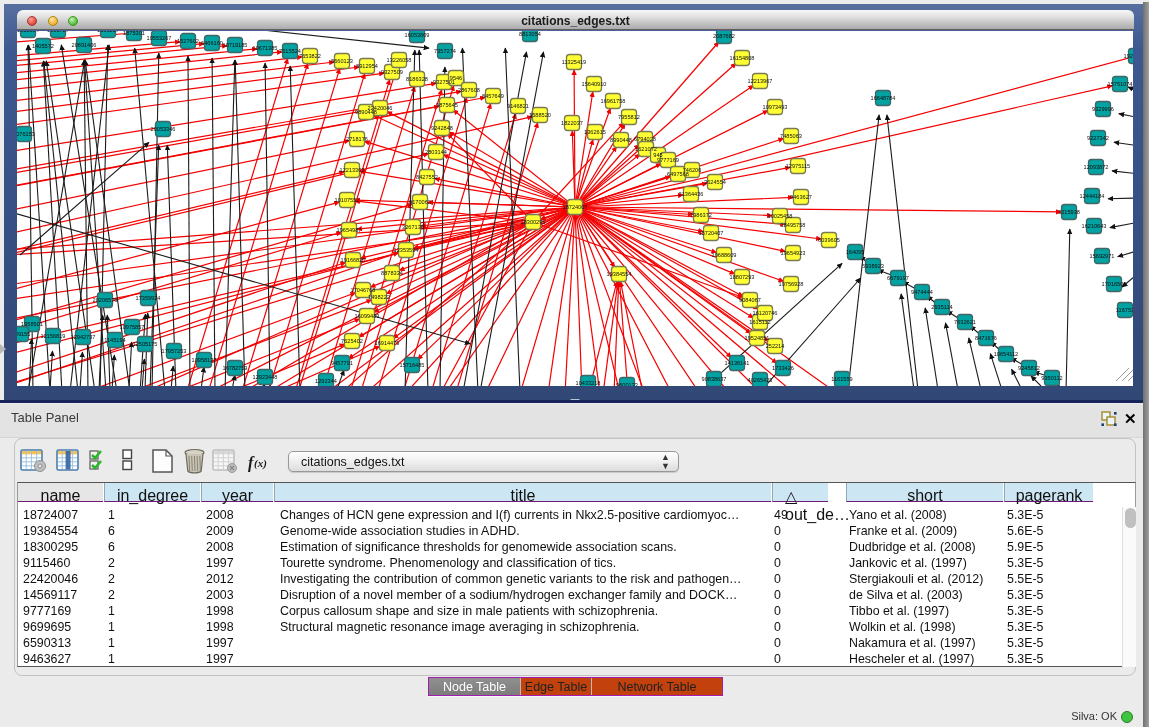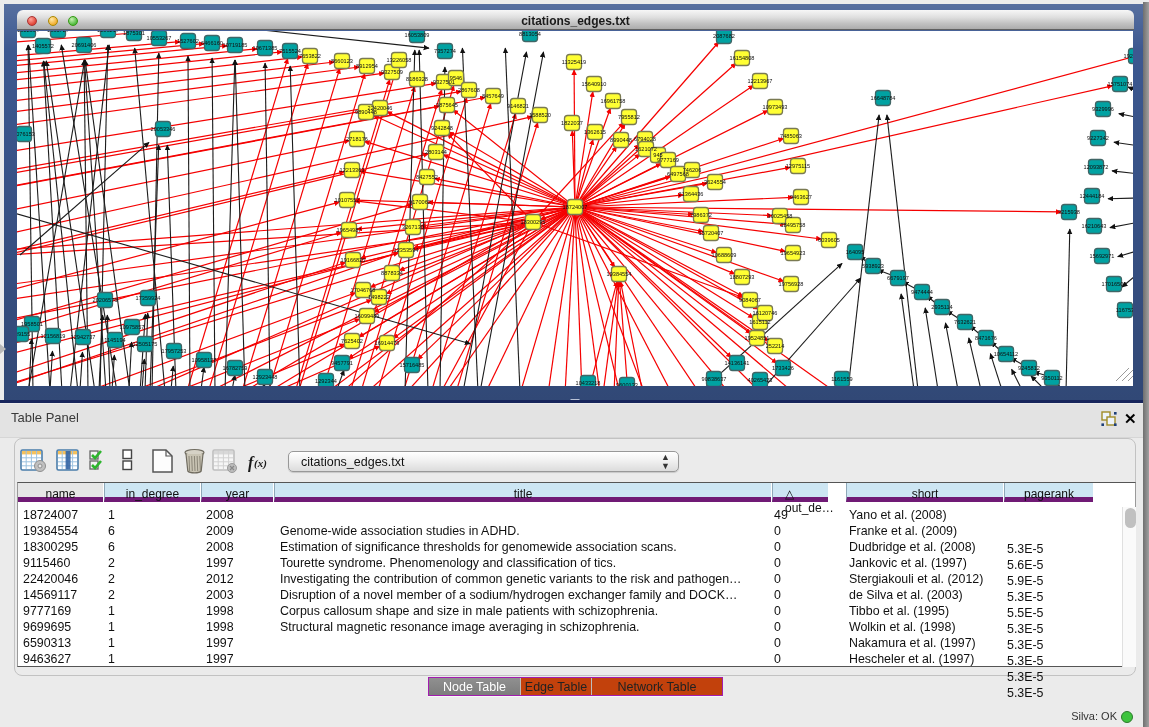--- a/index.html
+++ b/index.html
@@ -29,33 +29,33 @@
 #closex { position:absolute; left:1124px; top:410px; font-size:15px; font-weight:bold; color:#000; }
 #panel { position:absolute; left:14px; top:438px; width:1122px; height:238px; background:#ebebeb;
   border:1px solid #c2c2c2; border-radius:8px; }
 #combo { position:absolute; left:288px; top:451px; width:391px; height:21px; border:1px solid #989898; border-radius:5px;
   background:linear-gradient(180deg,#ffffff,#f1f1f1 45%,#dcdcdc 100%); box-shadow:0 1px 1px rgba(0,0,0,0.15); }
 #combo .lbl { position:absolute; left:12px; top:3px; font-size:12.5px; color:#111; }
 #combo .arr { position:absolute; right:8px; top:1px; font-size:9px; color:#333; line-height:9px; }
 #tbl { position:absolute; left:17px; top:482px; width:1119px; height:185px; background:#fff;
   border-top:1px solid #555; border-bottom:1px solid #555; border-left:1px solid #9a9a9a; border-right:1px solid #9a9a9a; }
 #thead { position:absolute; left:0; top:0; width:1117px; height:23px; background:#ffffff; }
-#thead span { position:absolute; top:0; padding-top:4px; font-size:12px; color:#111; text-align:center; border-left:1px solid #8fa8b8; border-bottom:5px solid #701a75; height:19px; background:#cde6f3; }
+#thead span { position:absolute; top:0; padding-top:4px; font-size:16px; color:#111; text-align:center; border-left:1px solid #8fa8b8; border-bottom:1px solid #701a75; height:19px; background:#cde6f3; }
 #thead .h0 { left:0; width:85px; background:#e6e6e6 !important; border-left:none; }
 #thead .h1 { left:86px; width:96px; }
 #thead .h2 { left:183px; width:72px; }
 #thead .h3 { left:256px; width:497px; }
 #thead .h4 { left:754px; width:56px; text-align:left; padding-left:12px; }
 #thead .h5 { left:828px; width:157px; }
 #thead .h6 { left:986px; width:89px; }
 #tbody { position:absolute; left:0; top:24px; width:1117px; height:160px; font-size:12.4px; color:#101010; }
 .tr { position:relative; height:16px; line-height:16px; white-space:nowrap; }
 .tr span { position:absolute; top:0; }
 .c0 { left:5px; } .c1 { left:90px; } .c2 { left:188px; } .c3 { left:262px; width:490px; overflow:hidden; }
-.c4 { left:756px; } .c5 { left:831px; } .c6 { left:989px;margin-top:34px; }
+.c4 { left:756px; } .c5 { left:831px; } .c6 { left:989px; }
 #vscroll { position:absolute; left:1104px; top:24px; width:14px; height:160px; background:#fafafa; border-left:1px solid #e0e0e0; }
 #vthumb { position:absolute; left:1.5px; top:1px; width:11px; height:20px; background:#c0c0c0; border-radius:6px; }
 #tabs { position:absolute; left:428px; top:677px; height:19px; border:1px solid #a21caf; border-radius:0; overflow:hidden;
   background:#c2410c; font-size:12.5px; line-height:18px; box-shadow:0 1px 0 rgba(255,255,255,0.7); }
 #tabs span { display:inline-block; height:19px; text-align:center; vertical-align:top; }
 #tabs .sel { width:91px; background:linear-gradient(180deg,#909090,#7a7a7a); color:#fff; }
 #tabs .us { color:#222; border-left:1px solid #bdbdbd; }
 #memline { position:absolute; left:0; top:710px; width:1117px; text-align:right; font-size:11px; color:#333; }
 #memdot { position:absolute; left:1121px; top:711px; width:12px; height:12px; border-radius:50%; background:#3ec43e; border:1px solid #2c7a2c; }
 .floaticon { position:absolute; left:1101px; top:411px; width:16px; height:16px; }
@@ -663,20 +663,21 @@
       <span class="h3">title</span>
       <span class="h4">△ out_de…</span>
       <span class="h5">short</span>
       <span class="h6">pagerank</span>
     </div>
 <div id="tbody">
 <div class="tr">
         <span class="c0">18724007</span>
         <span class="c1">1</span>
         <span class="c2">2008</span>
+        <span class="c3">Changes of HCN gene expression and I(f) currents in Nkx2.5‑positive cardiomyoc…</span>
         <span class="c4">49</span>
         <span class="c5">Yano et al. (2008)</span>
         <span class="c6">5.3E‑5</span>
       </div>
 <div class="tr">
         <span class="c0">19384554</span>
         <span class="c1">6</span>
         <span class="c2">2009</span>
         <span class="c3">Genome‑wide association studies in ADHD.</span>
         <span class="c4">0</span>
@@ -718,21 +719,21 @@
         <span class="c4">0</span>
         <span class="c5">de Silva et al. (2003)</span>
         <span class="c6">5.3E‑5</span>
       </div>
 <div class="tr">
         <span class="c0">9777169</span>
         <span class="c1">1</span>
         <span class="c2">1998</span>
         <span class="c3">Corpus callosum shape and size in male patients with schizophrenia.</span>
         <span class="c4">0</span>
-        <span class="c5">Tibbo et al. (1995)</span>
+        <span class="c5">Tibbo et al. (1997)</span>
         <span class="c6">5.3E‑5</span>
       </div>
 <div class="tr">
         <span class="c0">9699695</span>
         <span class="c1">1</span>
         <span class="c2">1998</span>
         <span class="c3">Structural magnetic resonance image averaging in schizophrenia.</span>
         <span class="c4">0</span>
         <span class="c5">Wolkin et al. (1998)</span>
         <span class="c6">5.3E‑5</span>

